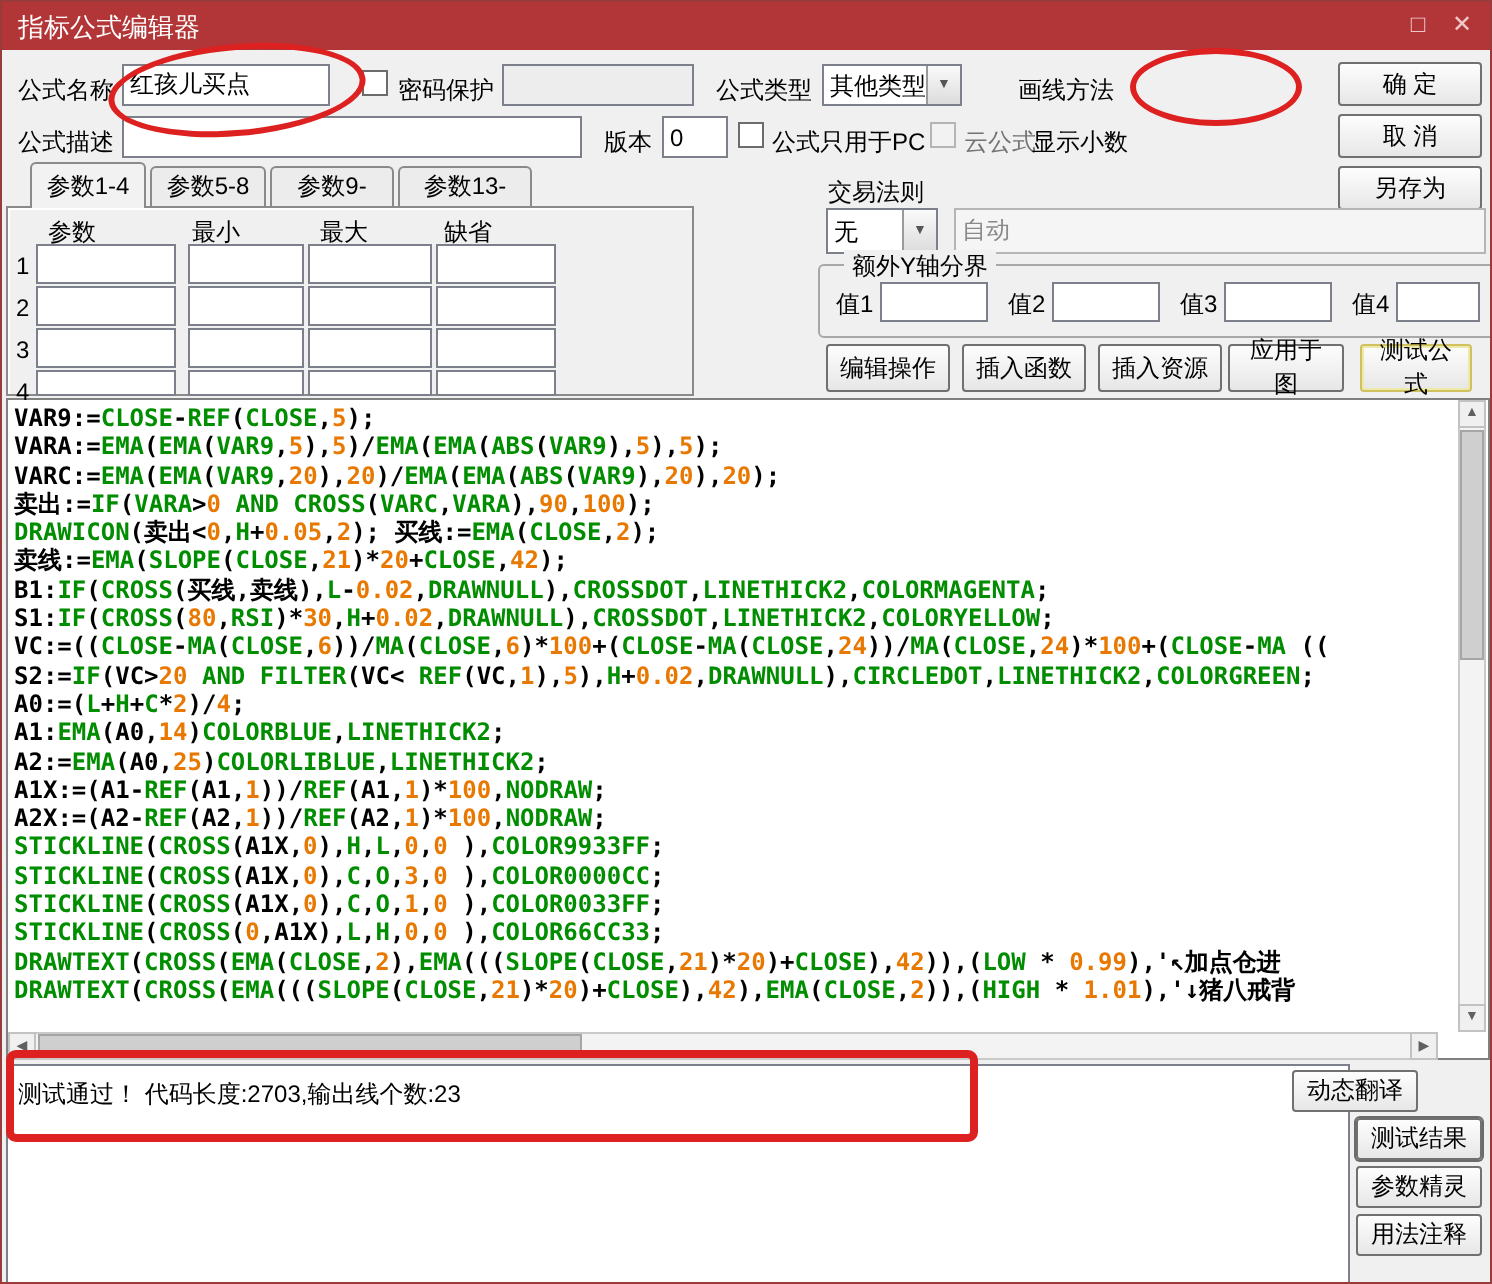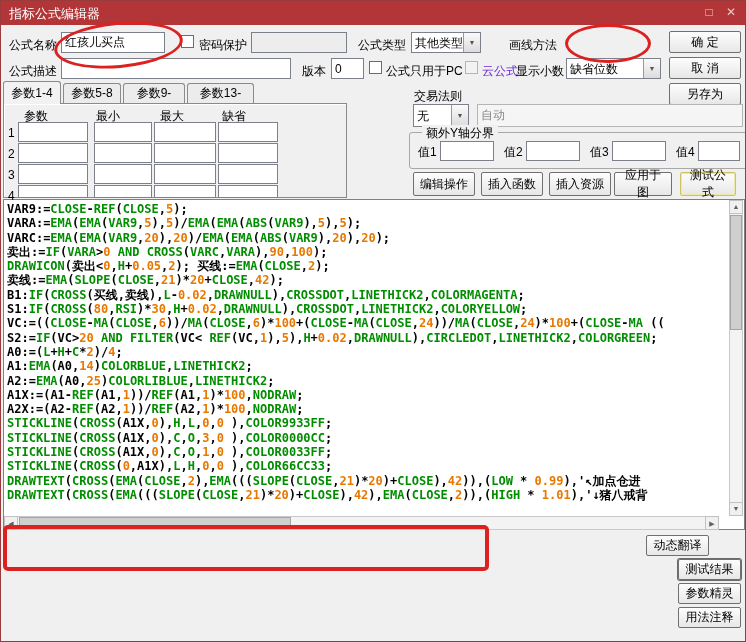--- a/index.html
+++ b/index.html
@@ -5,38 +5,38 @@
   html,body{margin:0;padding:0;background:#d8d8d8;}
   #app{position:relative;width:746px;height:642px;background:#f0f0f0;
        font-family:"Liberation Sans","DejaVu Sans",sans-serif;font-size:12px;color:#000;
        overflow:hidden;border:1px solid #9a3b3b;box-sizing:border-box;}
   .titlebar{position:absolute;left:0;top:0;width:746px;height:24px;background:var(--titlebar,#b23538);}
   .titlebar .title{position:absolute;left:8px;top:4px;color:#fff;font-size:13px;}
   .tbtn{position:absolute;top:3px;width:20px;height:17px;color:#eec7c7;text-align:center;line-height:17px;font-size:12px;cursor:pointer;}
   .tbtn.max{right:28px;}
   .tbtn.close{right:6px;}
   .lbl{position:absolute;white-space:nowrap;}
-  .lbl.dis{color:#6d28d9;}
+  .lbl.dis{color:#737373;}
   .inp{position:absolute;background:#fff;border:1px solid #7b808a;box-sizing:border-box;
        font-family:inherit;font-size:12px;padding:1px 3px;color:#000;outline:none;}
   .inp.gray{background:#ededed;}
   .inp.dis{background:#f5f5f5;color:#8a8a8a;border-color:#b5b5b5;}
   .chk{position:absolute;width:13px;height:13px;background:#fff;border:1px solid #6c6c6c;box-sizing:border-box;}
   .chk.dis{border-color:#b5b5b5;background:#f2f2f2;}
   .btn{position:absolute;background:linear-gradient(#fdfdfd,#e7e7e7);border:1px solid #707070;
        box-sizing:border-box;text-align:center;font-size:12px;color:#000;cursor:pointer;
        display:flex;align-items:center;justify-content:center;border-radius:2px;}
   .btn.hl{border:1px solid var(--hl,#cfc25e);box-shadow:inset 0 0 0 1px #efe9a8;}
   .btn.def{box-shadow:0 0 0 1px #6b6b6b;}
   .combo{position:absolute;background:#fff;border:1px solid #7b808a;box-sizing:border-box;}
   .combo .ctext{position:absolute;left:3px;top:2px;white-space:nowrap;}
   .combo .cbtn{position:absolute;right:0;top:0;bottom:0;width:16px;background:linear-gradient(#fafafa,#dcdcdc);
        border-left:1px solid #9a9a9a;color:#555;font-size:7px;text-align:center;line-height:19px;cursor:pointer;}
   .tab{position:absolute;top:82px;height:20px;background:#ececec;border:1px solid #8a8a8a;border-bottom:none;
-       border-radius:3px 3px 0 0;box-sizing:border-box;text-align:center;line-height:19px;padding:0 7px;cursor:pointer;}
+       border-radius:3px 3px 0 0;box-sizing:border-box;text-align:center;line-height:19px;padding:0 7px;cursor:pointer;margin-left:12px;}
   .tab.active{top:80px;height:23px;background:#f2f2f2;z-index:3;line-height:22px;}
   .panel{position:absolute;left:2px;top:102px;width:344px;height:95px;background:#f0f0f0;
        border:1px solid #8a8a8a;box-shadow:inset 1px 1px 0 #fff;box-sizing:border-box;z-index:2;}
   .fieldset{position:absolute;border:1px solid #a8a8a8;border-radius:3px;box-sizing:border-box;}
   .fieldset .legend{position:absolute;top:-8px;left:12px;background:#f0f0f0;padding:0 4px;}
   #code-area{position:absolute;left:2px;top:198px;width:742px;height:331px;background:#fff;
        border:1px solid #808080;box-sizing:border-box;}
   #code-lines{position:absolute;left:3px;top:2px;width:722px;height:312px;overflow:hidden;
        font-family:"DejaVu Sans Mono","Liberation Mono",monospace;font-size:12px;font-weight:bold;
        line-height:14.3px;white-space:pre;}
@@ -78,24 +78,20 @@
 
   <span class="lbl" style="left:8px;top:62px">公式描述</span>
   <input class="inp" style="left: 60px; top: 57px; width: 230px; height: 21px;" value="">
   <span class="lbl" style="left:301px;top:62px">版本</span>
   <input class="inp" style="left: 330px; top: 57px; width: 33px; height: 21px;" value="0">
   <span class="chk" style="left:368px;top:60px"></span>
   <span class="lbl" style="left:385px;top:62px">公式只用于PC</span>
   <span class="chk dis" style="left:464px;top:60px"></span>
   <span class="lbl dis" style="left:481px;top:62px">云公式</span>
   <span class="lbl" style="left:515px;top:62px">显示小数</span>
-  <div class="combo" style="left:565px;top:57px;width:95px;height:21px">
-    <span class="ctext">缺省位数</span>
-    <span class="cbtn">▼</span>
-  </div>
   <button class="btn" style="left:668px;top:56px;width:72px;height:22px">取  消</button>
 
   <div class="tab active" style="left:2px;width:58px">参数1-4</div>
   <div class="tab" style="left:62px;width:58px">参数5-8</div>
   <div class="tab" style="left:122px;width:62px">参数9-12</div>
   <div class="tab" style="left:186px;width:67px">参数13-16</div>
   <span class="lbl" style="left:413px;top:87px">交易法则</span>
   <button class="btn" style="left:668px;top:82px;width:72px;height:22px">另存为</button>
 
   <div class="panel">
@@ -156,20 +152,23 @@
   <div class="sb-track" style="left:728px;top:199px;width:14px;height:316px"></div>
   <div class="sb-arrow" style="left:728px;top:199px">▲</div>
   <div class="sb-thumb" style="left:729px;top:214px;width:12px;height:115px"></div>
   <div class="sb-arrow" style="left:728px;top:501px">▼</div>
 
   <div class="sb-track" style="left:3px;top:515px;width:715px;height:14px"></div>
   <div class="sb-arrow" style="left:3px;top:515px;line-height:13px">◀</div>
   <div class="sb-thumb" style="left:18px;top:516px;width:272px;height:12px"></div>
   <div class="sb-arrow" style="left:704px;top:515px;line-height:13px">▶</div>
 
+  <div id="status-box">
+    <span id="status-msg">测试通过！ 代码长度:2703,输出线个数:23</span>
+  </div>
   <button class="btn" style="left:645px;top:534px;width:63px;height:21px">动态翻译</button>
   <button class="btn def" style="left:677px;top:558px;width:63px;height:21px">测试结果</button>
   <button class="btn" style="left:677px;top:582px;width:63px;height:21px">参数精灵</button>
   <button class="btn" style="left:677px;top:606px;width:63px;height:21px">用法注释</button>
 
   <div class="annot ellipse" style="left:53px;top:21px;width:123px;height:40px;transform:rotate(-5deg)"></div>
   <div class="annot ellipse" style="left:564px;top:23px;width:80px;height:33px"></div>
   <div class="annot rect" style="left:2px;top:524px;width:478px;height:38px"></div>
 
 </div>

